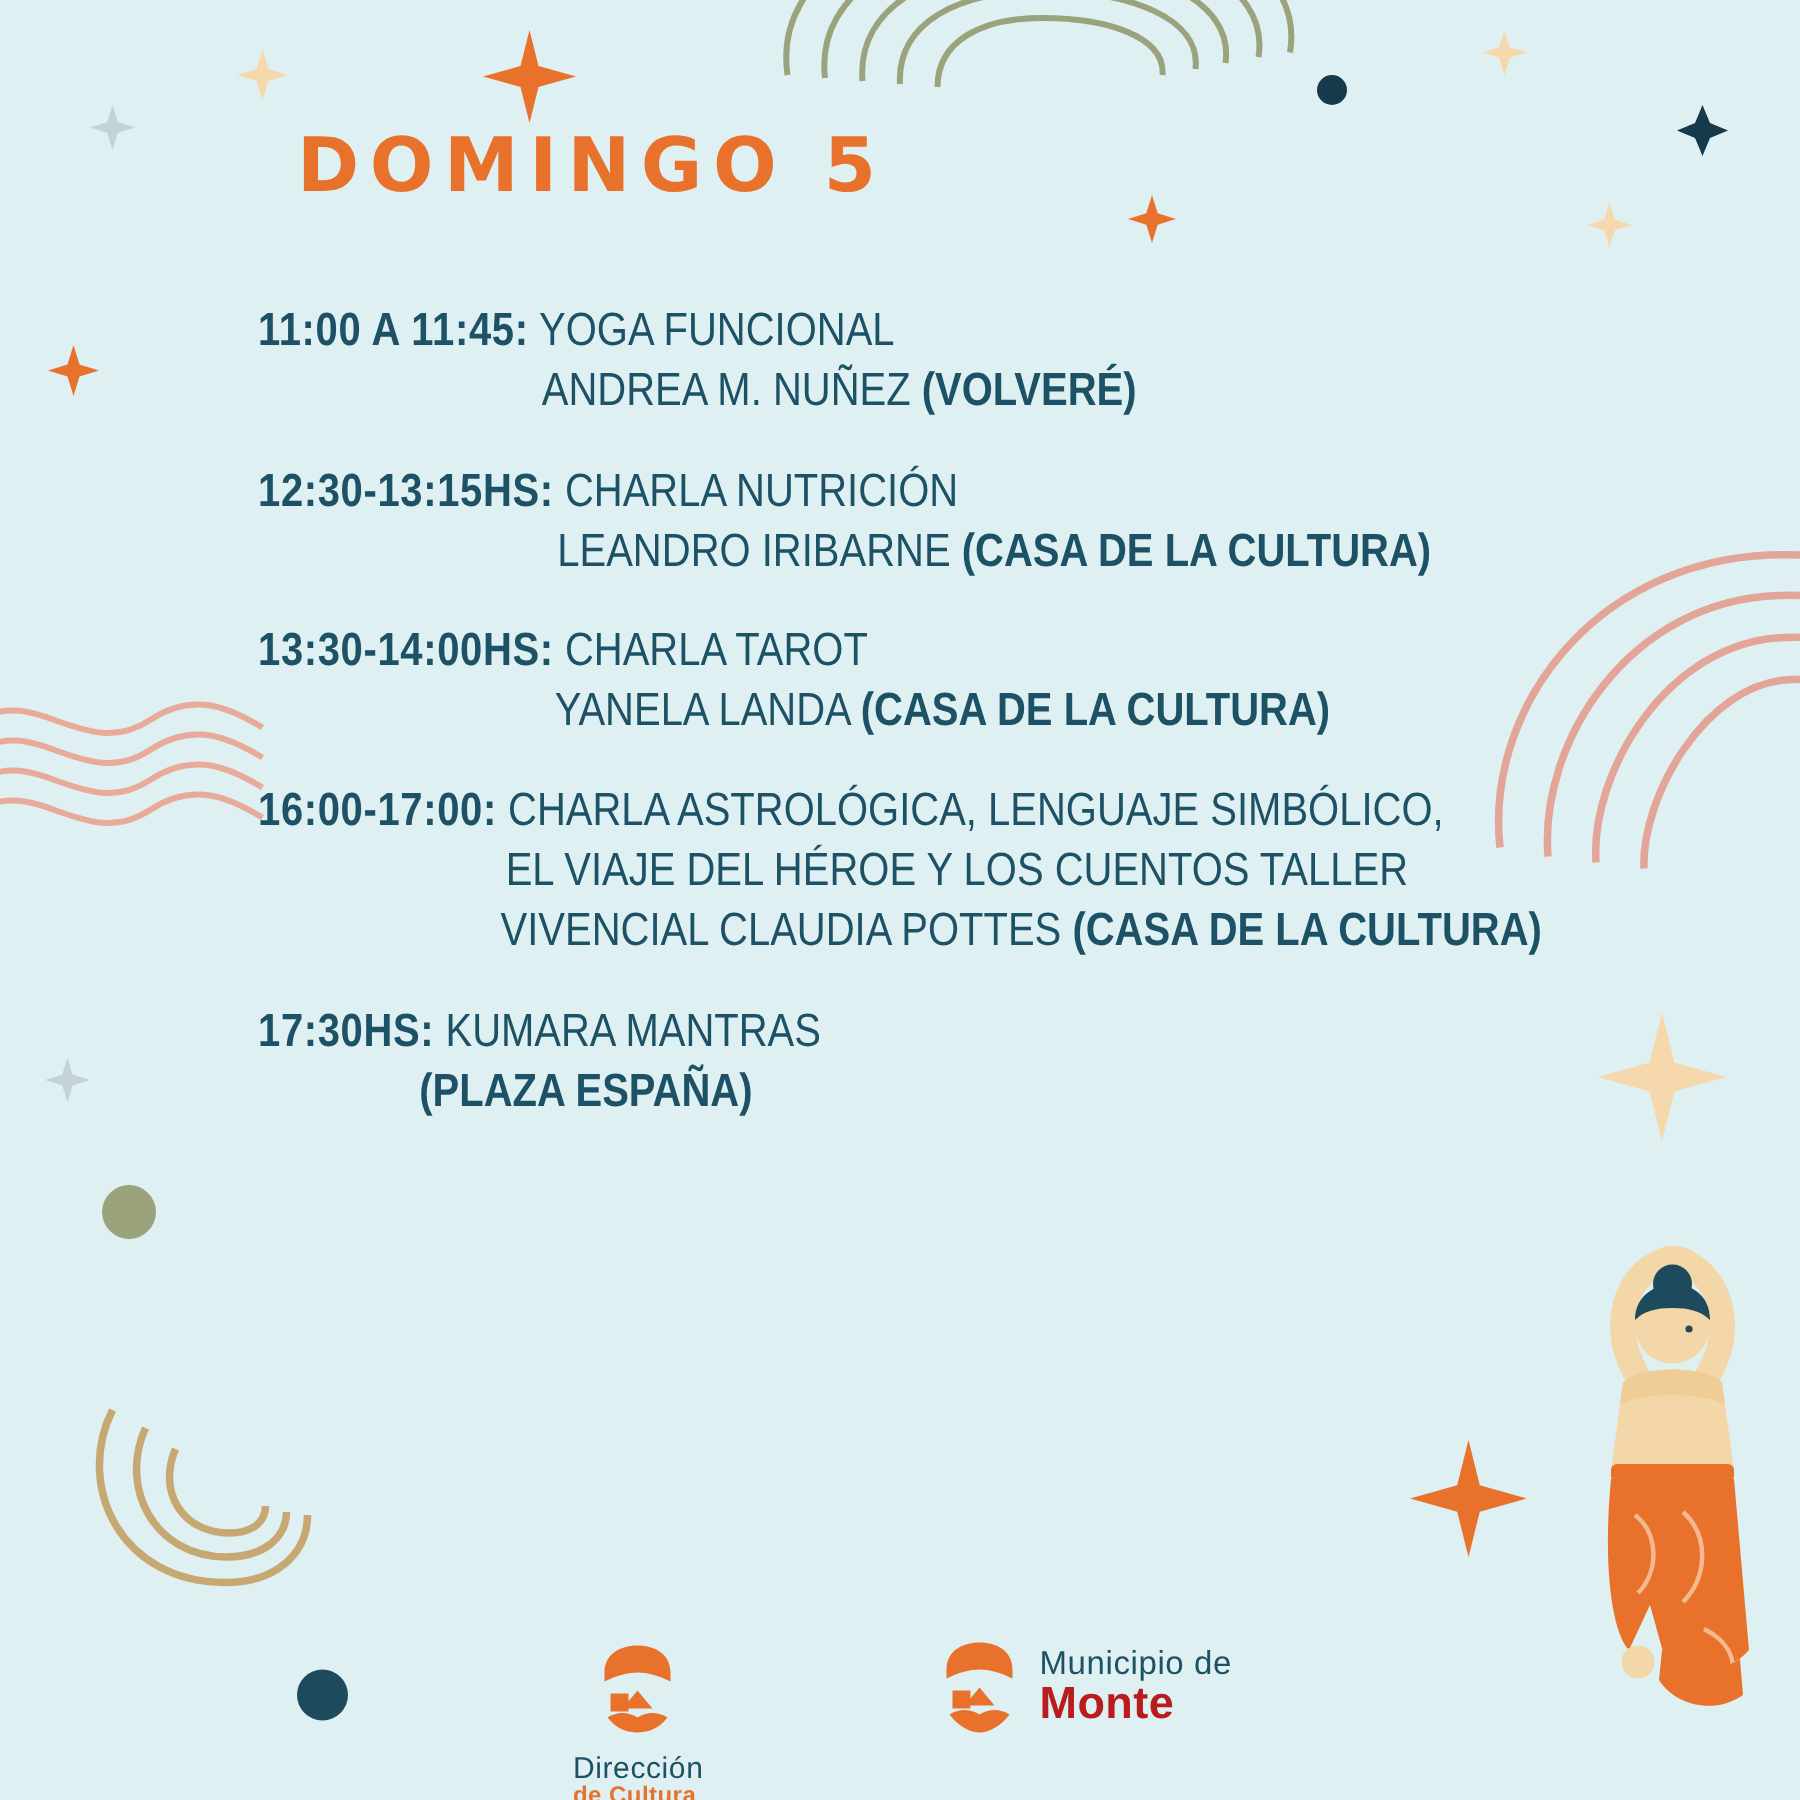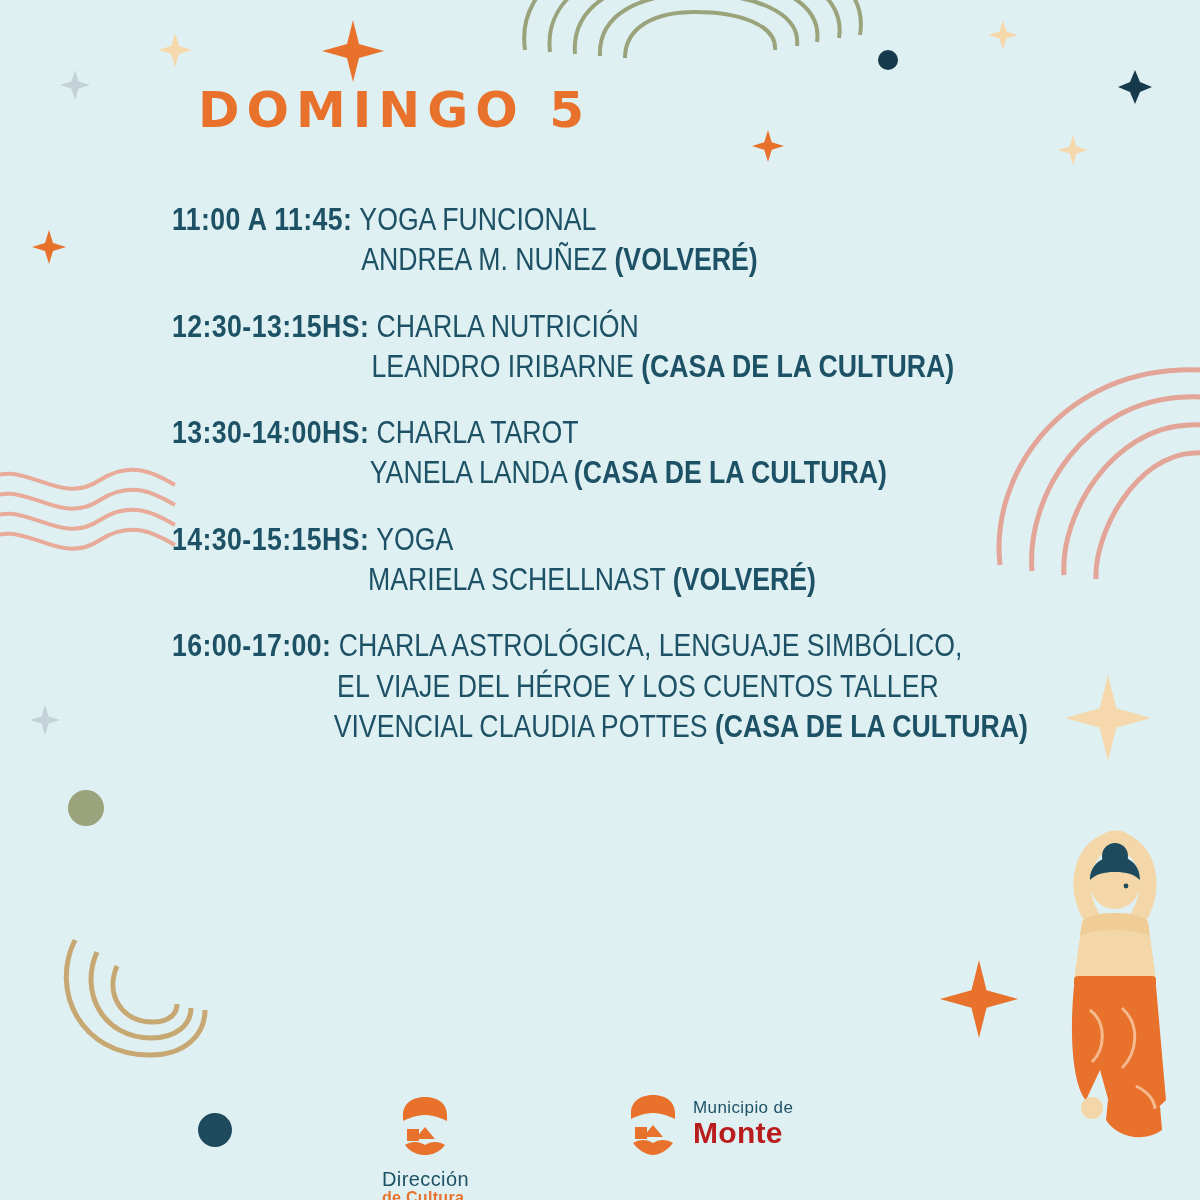--- a/index.html
+++ b/index.html
@@ -93,21 +93,21 @@
     font-weight: normal;
     letter-spacing: 0.4px;
   }
   .logo-text .t2 {
     display: block;
     font-size: 16px;
     font-weight: bold;
     color: #e8722c;
     letter-spacing: 0.3px;
   }
-  #logo-monte .logo-text .t1 { font-size: 17px; color:#1d5165; }
+  #logo-monte .logo-text .t1 { font-size: 22px; color:#1d5165; }
   #logo-monte .logo-text .t2 { font-size: 30px; color:#b91c1c; font-weight:bold; }
   
   #character { position: absolute; left: 1030px; top: 800px; }
 </style>
 </head>
 <body>
 
 <div id="poster">
 
   <svg class="deco" style="left:505px; top:-70px;" width="380" height="130" viewBox="0 0 380 130">
@@ -211,43 +211,43 @@
     <div class="entry">
       <span class="line l0">
         <span class="time">13:30-14:00HS:</span>
         <span class="reg">CHARLA TAROT</span>
       </span>
       <span class="line l1" style="padding-left:430px;">
         <span class="reg">YANELA LANDA </span><span class="bold">(CASA DE LA CULTURA)</span>
       </span>
     </div>
 
-    <div class="entry">
-      <span class="line l0">
-        <span class="time">14:30-15:15HS:</span>
-        <span class="reg">YOGA</span>
-      </span>
-      <span class="line l1" style="padding-left:428px;">
-        <span class="reg">MARIELA SCHELLNAST </span><span class="bold">(VOLVERÉ)</span>
-      </span>
-    </div>
 
     <div class="entry">
       <span class="line l0">
         <span class="time">16:00-17:00:</span>
         <span class="reg">CHARLA ASTROLÓGICA, LENGUAJE SIMBÓLICO,</span>
       </span>
       <span class="line l1" style="padding-left:392px;">
         <span class="reg">EL VIAJE DEL HÉROE Y LOS CUENTOS TALLER</span>
       </span>
       <span class="line l1" style="padding-left:388px;">
         <span class="reg">VIVENCIAL CLAUDIA POTTES </span><span class="bold">(CASA DE LA CULTURA)</span>
       </span>
     </div>
 
+    <div class="entry">
+      <span class="line l0">
+        <span class="time">17:30HS:</span>
+        <span class="reg">KUMARA MANTRAS</span>
+      </span>
+      <span class="line l1" style="padding-left:325px;">
+        <span class="bold">(PLAZA ESPAÑA)</span>
+      </span>
+    </div>
 
   </div>
 
   <svg id="character" class="deco" width="170" height="400" viewBox="0 0 170 400">
 
     <path d="M62,118 C44,88 52,56 72,44" fill="none" stroke="#f3d7a8" stroke-width="17" stroke-linecap="round"></path>
     <path d="M108,118 C126,88 118,56 98,44" fill="none" stroke="#f3d7a8" stroke-width="17" stroke-linecap="round"></path>
     <path d="M72,44 C80,36 92,36 98,44" fill="none" stroke="#f3d7a8" stroke-width="15" stroke-linecap="round"></path>
 
     <circle cx="85" cy="56" r="13" fill="#1d4a5c"></circle>

